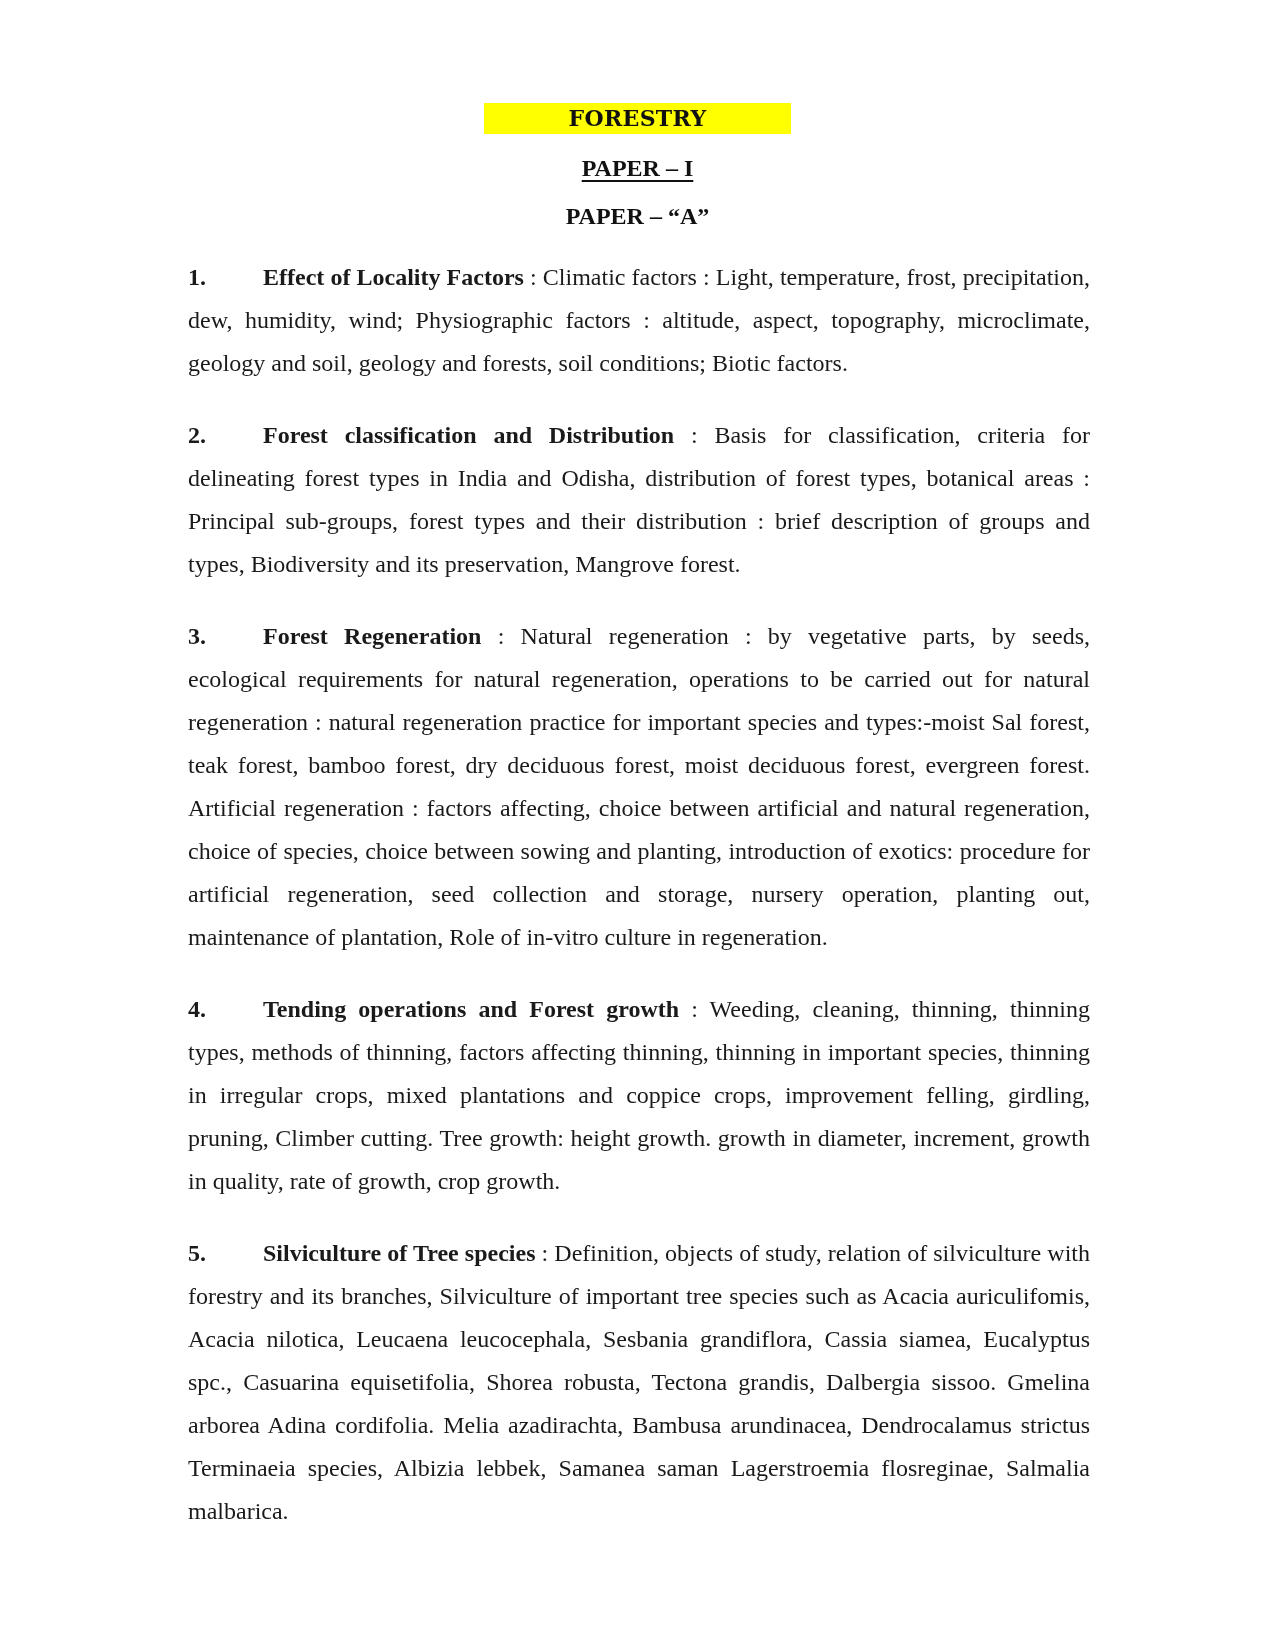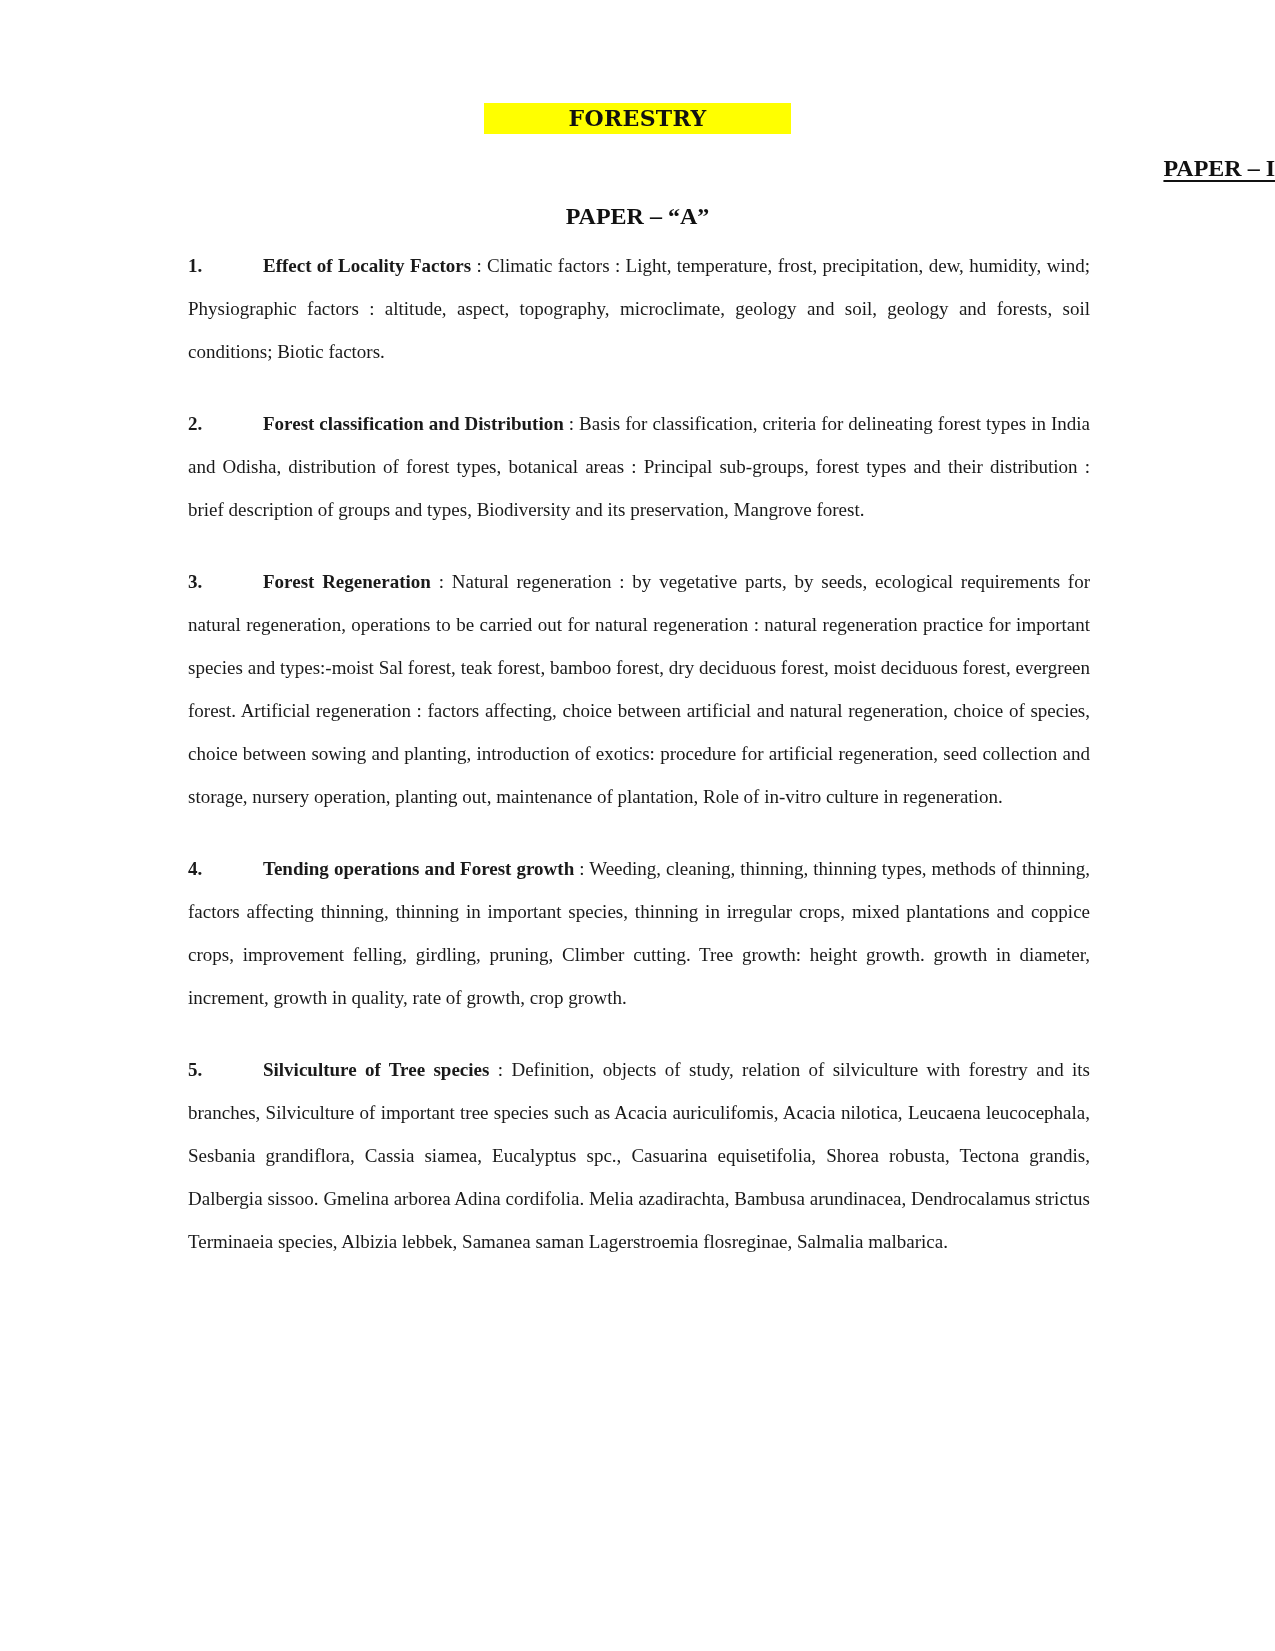--- a/index.html
+++ b/index.html
@@ -5,24 +5,24 @@
     html, body { margin: 0; padding: 0; background: #ffffff; }
     body { width: 1275px; height: 1651px; position: relative; overflow: hidden; color: #111; }
     .page { position: absolute; left: 0; top: 0; width: 1275px; height: 1360px; }
     .title-wrap { position: absolute; top: 103px; left: 0; width: 1275px; text-align: center; }
     .title-hl {
       display: inline-block; background: #ffff00; width: 307px; height: 31px; line-height: 31px;
       font-family: "DejaVu Serif", serif; font-weight: bold; font-size: 22px; color: #111; letter-spacing: 0.3px;
     }
     .subtitle { position: absolute; left: 0; width: 1275px; text-align: center;
       font-family: "Liberation Serif", serif; font-weight: bold; font-size: 24px; color: #111; }
-    .paper { top: 155px; text-decoration: underline; text-underline-offset: 4px; text-align: right; }
+    .paper { top: 155px; text-decoration: underline; text-underline-offset: 4px; }
     .part { top: 203px; }
-    .sections { position: absolute; left: 188px; top: 244px; width: 902px;
-      font-family: "Liberation Serif", serif; font-size: 19px; line-height: 43px; color: #1a1a1a; }
+    .sections { position: absolute; left: 188px; top: 256px; width: 902px;
+      font-family: "Liberation Serif", serif; font-size: 24px; line-height: 43px; color: #1a1a1a; }
     .section { text-align: justify; margin: 0 0 29px 0; }
     .num { display: inline-block; width: 75px; font-weight: bold; }
     .heading { font-weight: bold; }
   </style>
 </head>
 <body>
 
 <div class="page">
 
   <div class="title-wrap">

